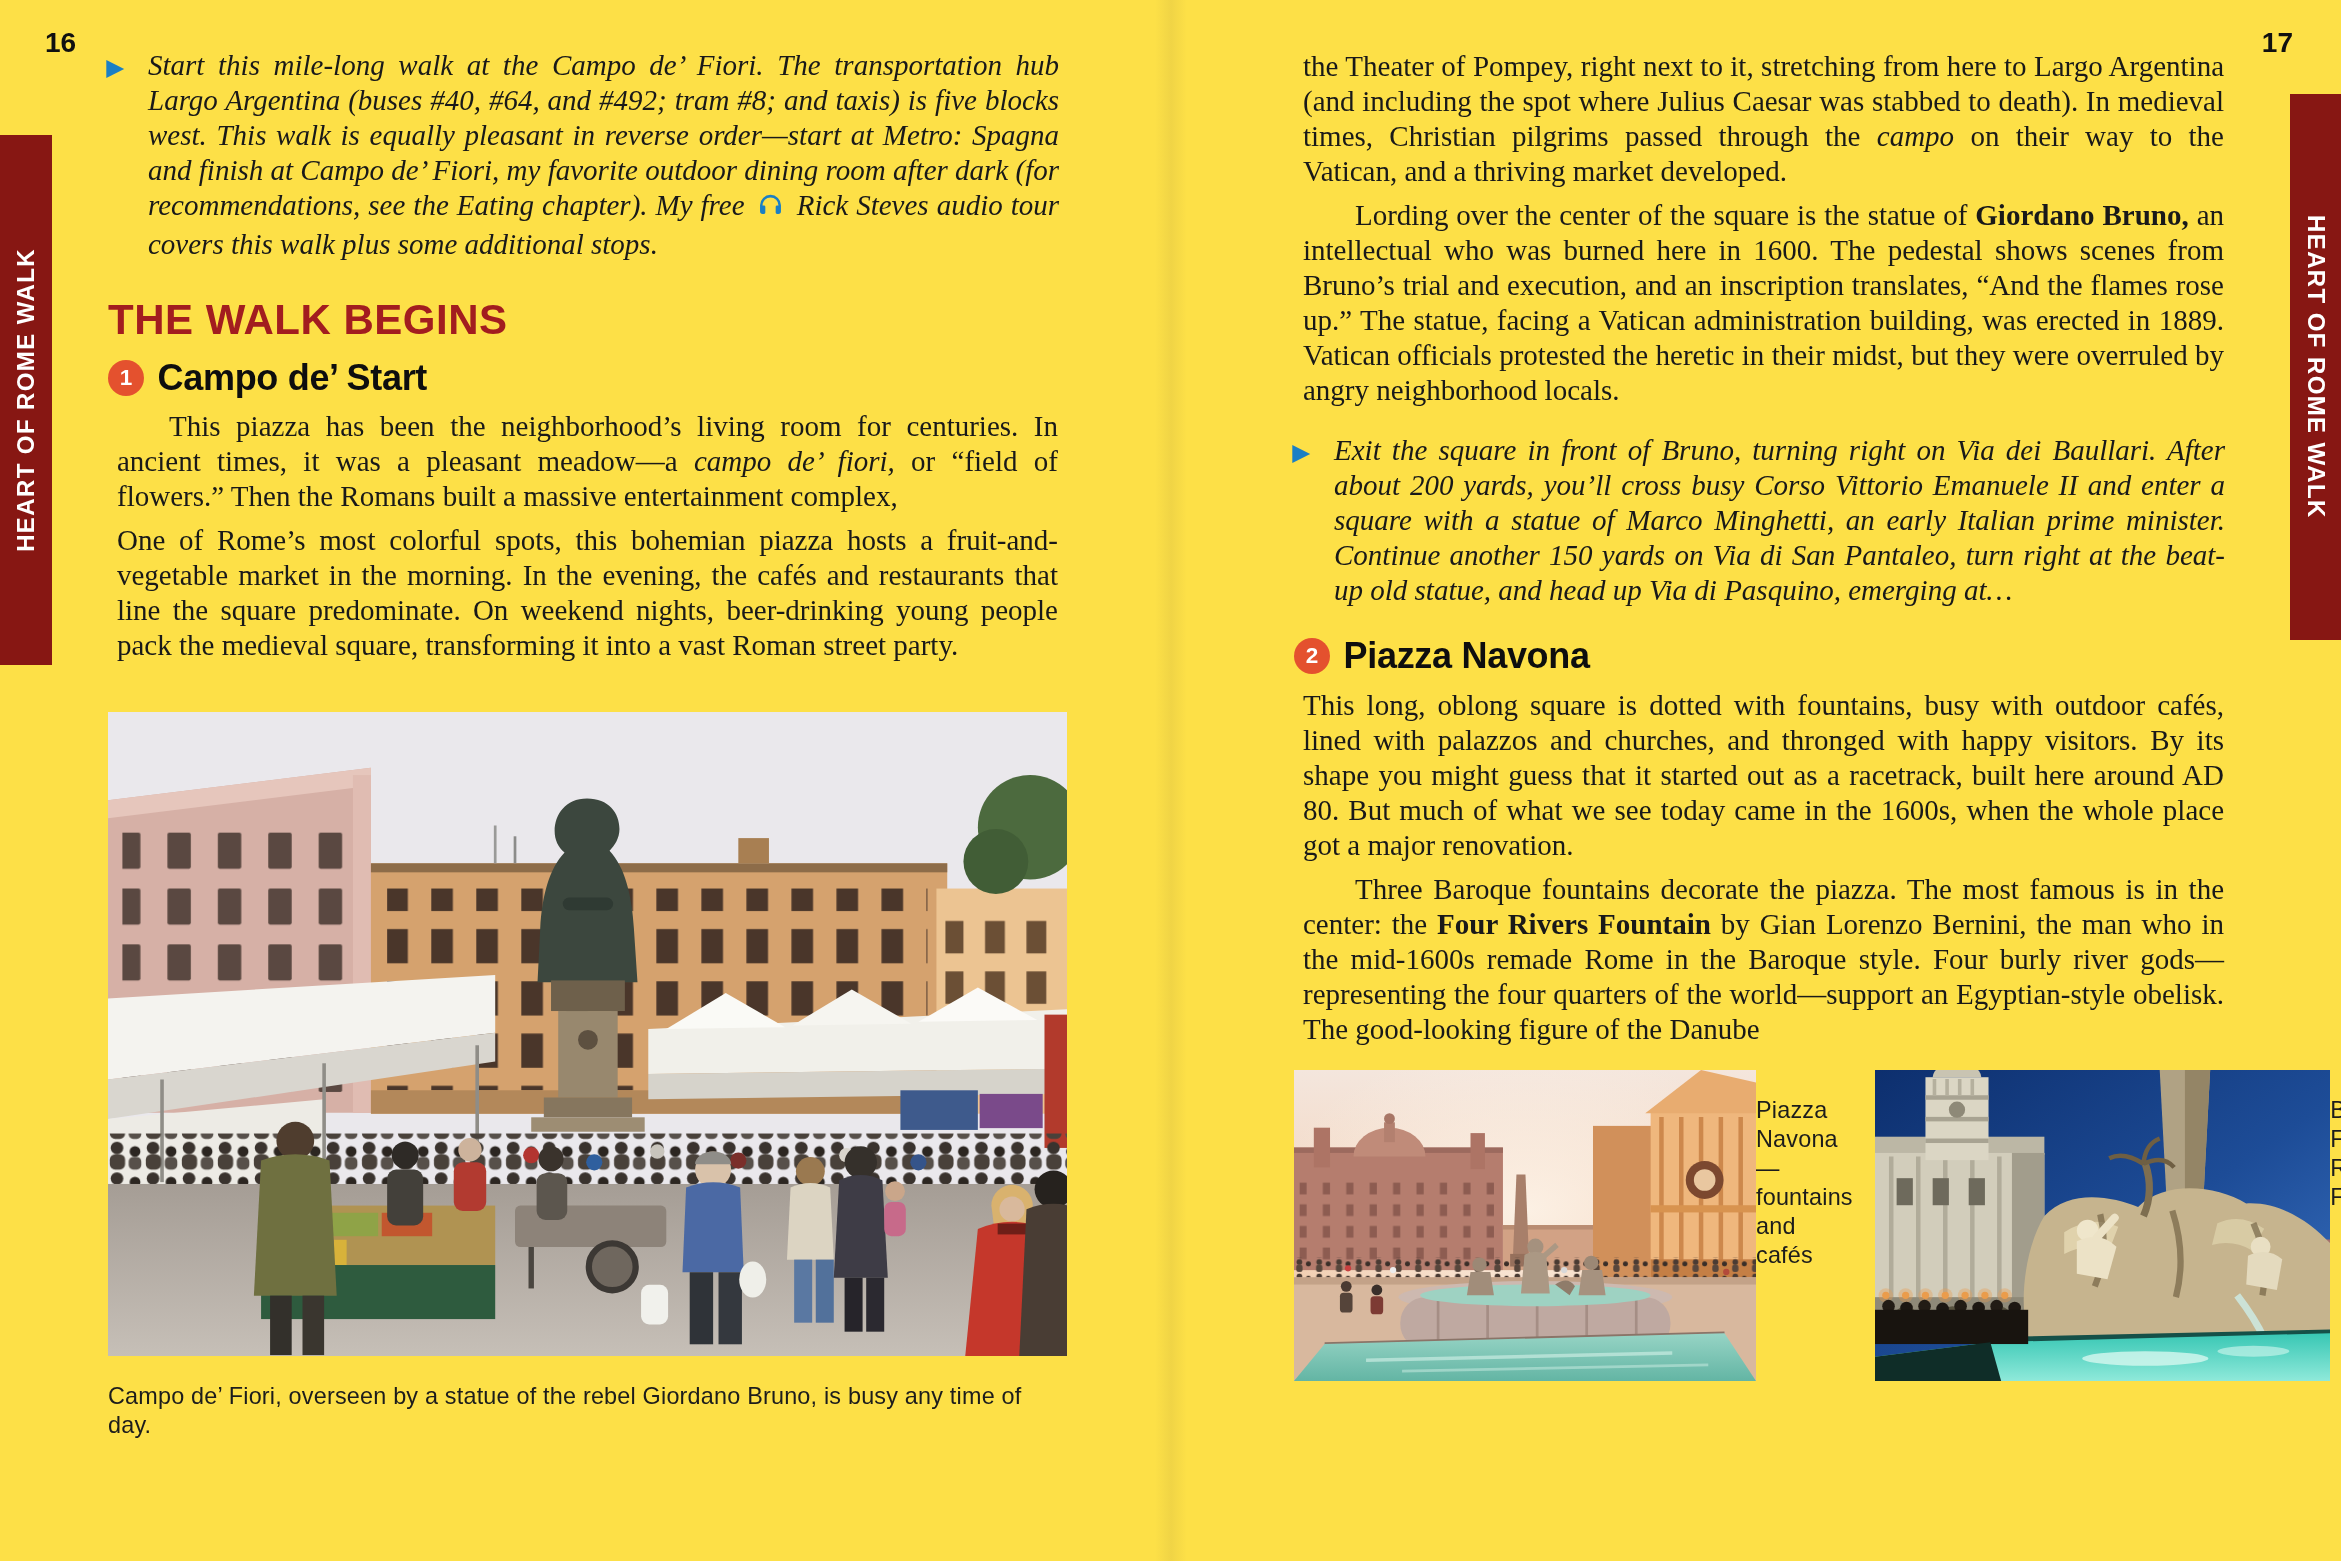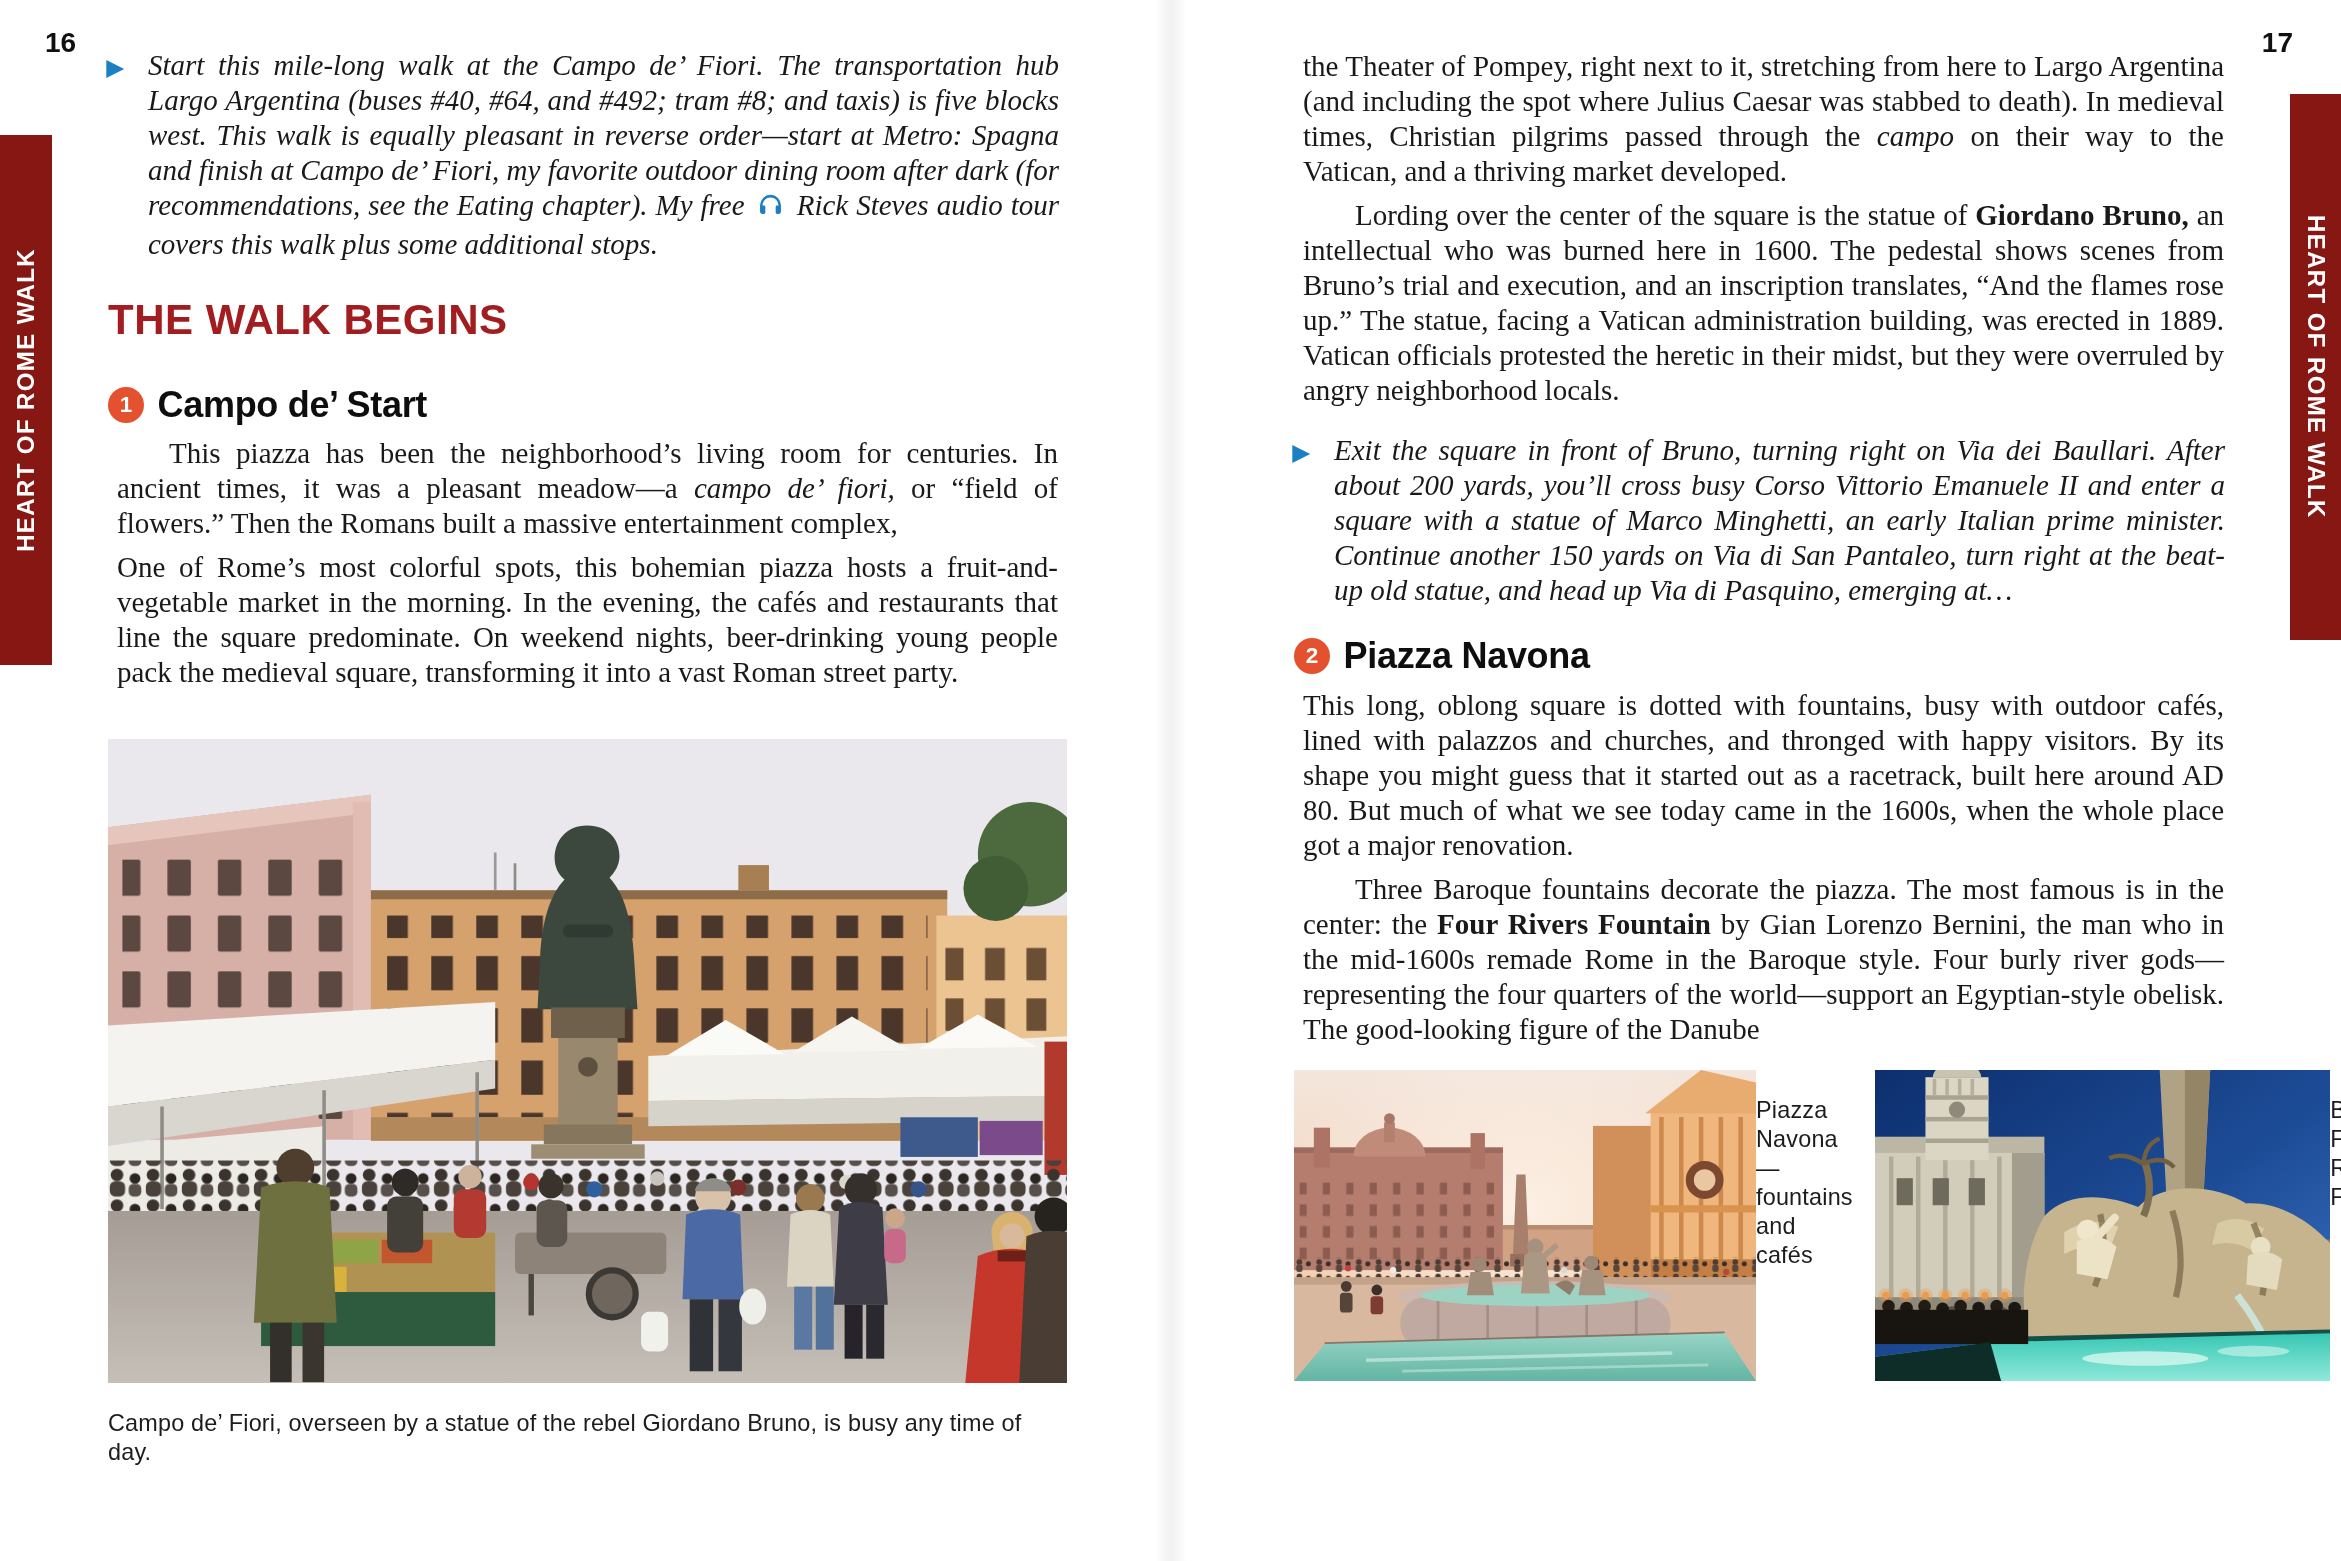--- a/index.html
+++ b/index.html
@@ -1,20 +1,20 @@
 <!DOCTYPE html>
 <html lang="en" style="--sidebar-red: #871713; --heading-red: #A21D1F; --stop-badge: #E4512E; --direction-blue: #1B7FC4; --body-text: #191919;font-size:14.4px"><head>
 <meta charset="utf-8">
 <style>
   :root{
     --sidebar-red:#871713; --heading-red:#A21D1F; --stop-badge:#E4512E;
     --direction-blue:#1B7FC4; --body-text:#191919;
   }
   html,body{margin:0;padding:0;background:#e8e8e8;}
-  .spread{position:relative;width:2342px;height:1561px;background:#ffffff;overflow:hidden;
+  .spread{position:relative;width:2342px;height:1561px;background:#fde047;overflow:hidden;
           font-family:"Liberation Serif", serif;color:var(--body-text);}
   .page{position:absolute;top:0;width:1171px;height:1561px;overflow:hidden;}
   .page-left{left:0;} .page-right{left:1171px;}
   .gutter{position:absolute;left:1155px;top:0;width:32px;height:1561px;
           background:linear-gradient(90deg,rgba(0,0,0,0) 0%,rgba(70,55,50,0.07) 50%,rgba(0,0,0,0) 100%);}
   .pagenum{position:absolute;top:27px;font:bold 28px "Liberation Sans",sans-serif;color:#101010;}
   .pn-left{left:45px;} .pn-right{right:49px;}
   .sidebar{position:absolute;width:52px;background:var(--sidebar-red);display:flex;align-items:center;justify-content:center;}
   .sb-left{left:0;top:135px;height:530px;}
   .sb-right{right:0;top:94px;height:546px;}
@@ -24,21 +24,21 @@
   .page-body{position:absolute;top:40px;font-size:29px;line-height:35px;text-align:justify;}
   .pb-left{left:108px;width:959px;}
   .pb-right{left:123px;width:939px;}
   .directions{position:relative;padding-left:32px;font-style:italic;margin:0 0 34px 0;}
   .exit-block{margin:25px 0 27px 0;}
   .tri{position:absolute;left:-1.8px;top:1.8px;font-family:"DejaVu Sans",sans-serif;font-style:normal;
        font-size:23.4px;color:var(--direction-blue);line-height:35px;}
   .dir-text{margin:8px;}
   .headphones-icon{display:inline-block;vertical-align:-3.6px;margin:0 3.6px;}
   .walk-heading{font:bold 42px "Liberation Sans",sans-serif;color:var(--heading-red);
-                letter-spacing:0.5px;margin:0 0 40px 0;text-align:left;}
+                letter-spacing:0.5px;margin:0 0 13px 0;text-align:left;}
   .stop-heading{display:flex;align-items:center;gap:13.5px;margin:0 0 10.8px 0;text-align:left;}
   .stop2{margin-top:23.4px;}
   .stop-badge{flex:0 0 auto;width:36px;height:36px;border-radius:50%;background:var(--stop-badge);
               color:#fff;font:bold 22.5px "Liberation Sans",sans-serif;display:flex;align-items:center;justify-content:center;}
   .stop-title{font:bold 36px "Liberation Sans",sans-serif;color:#0e0e0e;letter-spacing:-0.3px;}
   .body-para{margin:9px;}
   .indent{text-indent:52px;}
   b{font-weight:bold;}
   figure{margin:0;}
   .photo{display:block;}

